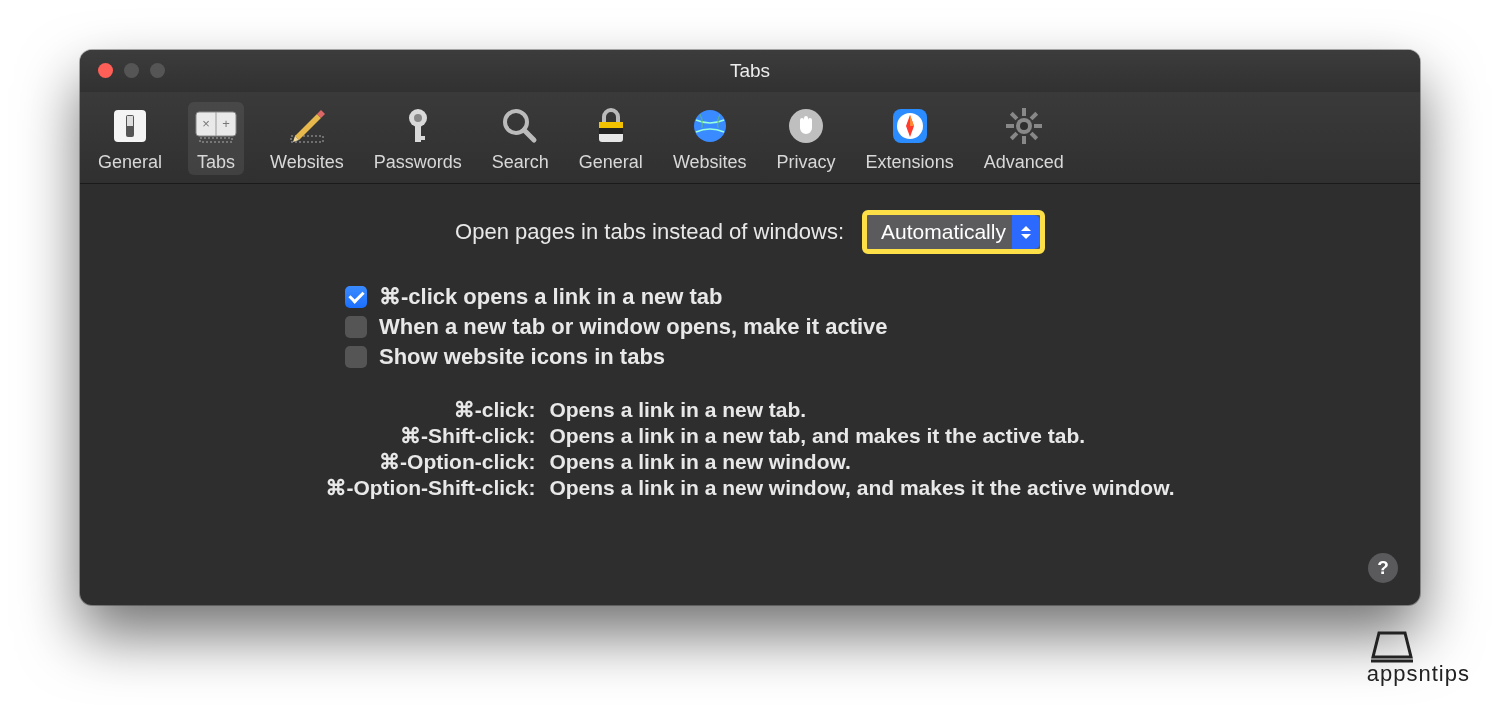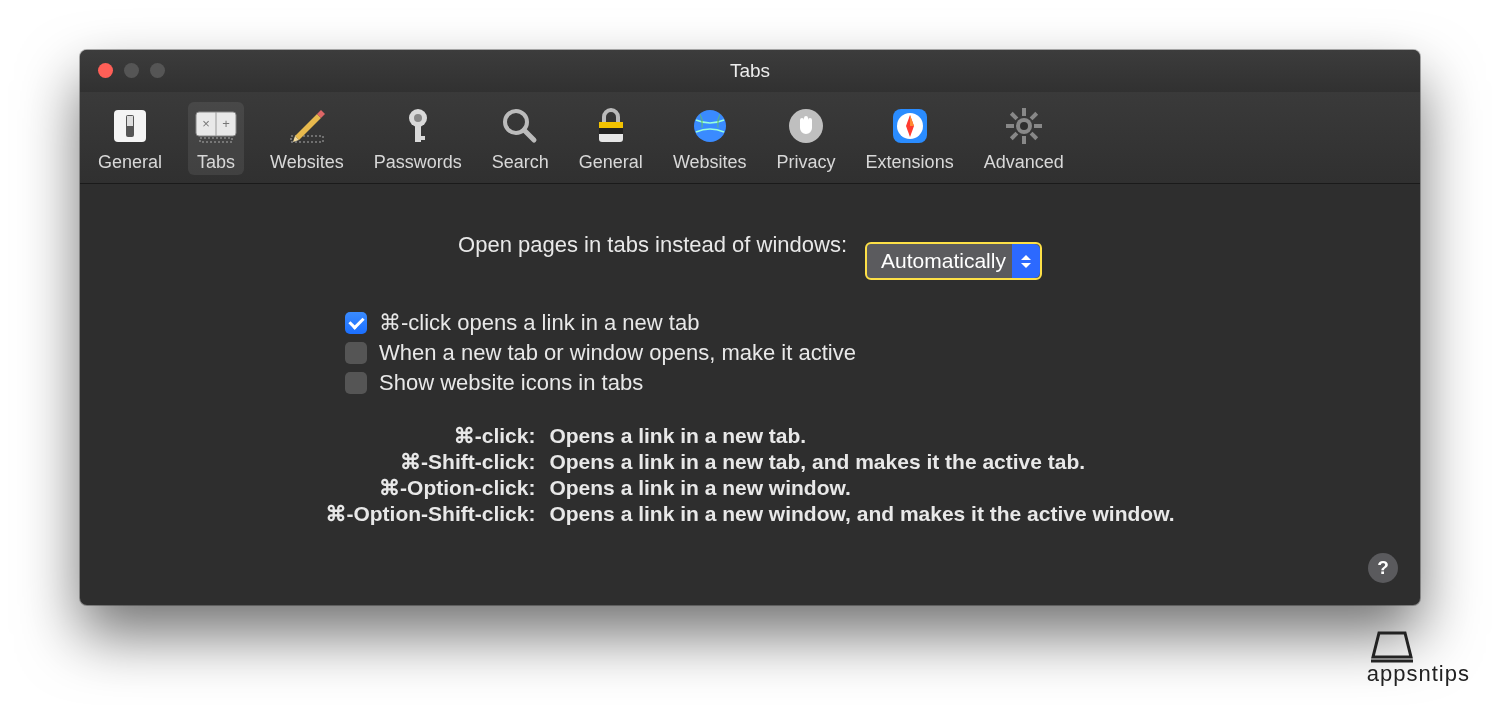--- a/index.html
+++ b/index.html
@@ -1,40 +1,40 @@
 <!DOCTYPE html>
 <html><head>
 <meta charset="utf-8">
 <style>
   html,body{margin:0;padding:0;width:1500px;height:705px;font-family:-apple-system,Helvetica,Arial,sans-serif;background:#fff;}
   .stage{position:relative;width:1500px;height:705px;}
-  .window{position:absolute;left:80px;top:50px;width:1340px;height:555px;background:#2e2e2e;border-radius:7px;box-shadow:0 30px 60px rgba(0,0,0,.55),0 0 0 1px rgba(0,0,0,.3);overflow:hidden;}
+  .window{position:absolute;left:80px;top:50px;width:1340px;height:555px;background:#2e2e2e;border-radius:12px;box-shadow:0 30px 60px rgba(0,0,0,.55),0 0 0 1px rgba(0,0,0,.3);overflow:hidden;}
   
   .titlebar{height:42px;background:linear-gradient(#3c3c3c,#313131);display:flex;align-items:center;position:relative;}
   .traffic{position:absolute;left:18px;top:13px;display:flex;gap:11px;}
   .dot{width:15px;height:15px;border-radius:50%;}
   .dot.red{background:#ff5f57;}
   .dot.grey{background:#555;}
   .title{position:absolute;left:0;right:0;text-align:center;color:#ececec;font-size:19px;font-weight:500;}
   
   .toolbar{display:flex;gap:22px;padding:10px 14px 8px;border-bottom:1px solid #1a1a1a;background:linear-gradient(#3a3a3a,#303030);}
   .tb-item{display:flex;flex-direction:column;align-items:center;gap:4px;color:#d8d8d8;font-size:18px;cursor:default;user-select:none;padding:2px 4px;}
   .tb-ico{width:48px;height:44px;display:flex;align-items:center;justify-content:center;}
   .tb-item.selected{background:rgba(255,255,255,.08);border-radius:6px;padding:2px 4px;}
   svg{display:block;}
   
   .body{padding:26px 40px 30px;color:#e8e8e8;font-size:22px;}
   .row1{display:flex;justify-content:center;align-items:center;gap:18px;margin-bottom:30px;}
-  .select{background:linear-gradient(#4a6cd4,#2a54d0);background:#5d5d60;border:2px solid #fde047;border-radius:6px;height:34px;display:flex;align-items:center;padding:0 34px 0 14px;position:relative;font-size:21px;color:#fff;background:linear-gradient(#6a6a6d,#5a5a5d);margin-top:32px;}
+  .select{background:linear-gradient(#4a6cd4,#2a54d0);background:#5d5d60;border:5px solid #fde047;border-radius:6px;height:34px;display:flex;align-items:center;padding:0 34px 0 14px;position:relative;font-size:21px;color:#fff;background:linear-gradient(#6a6a6d,#5a5a5d);}
   .select{background:#5b5b5e;}
   .select .arrows{position:absolute;right:0;top:0;width:28px;height:100%;background:#2c69ff;border-radius:0 6px 6px 0;display:flex;flex-direction:column;align-items:center;justify-content:center;gap:0;}
   .select .arrows:before,.select .arrows:after{content:"";width:0;height:0;border-left:5px solid transparent;border-right:5px solid transparent;}
   .select .arrows:before{border-bottom:5px solid #fff;margin-bottom:3px;}
   .select .arrows:after{border-top:5px solid #fff;}
-  .checks{max-width:900px;margin:0 auto 28px;padding-left:90px;}
+  .checks{max-width:900px;margin:0 auto 28px;padding-left:90px;font-weight:bold;}
   .check-row{display:flex;align-items:center;gap:12px;margin:4px 0;font-size:22px;}
   .cb{width:22px;height:22px;border-radius:5px;flex-shrink:0;display:flex;align-items:center;justify-content:center;}
   .cb.on{background:linear-gradient(#3a8bff,#1b6fff);}
   .cb.off{background:#555;}
   .cb.on:after{content:"";width:6px;height:11px;border:solid #fff;border-width:0 3px 3px 0;transform:rotate(45deg) translate(-1px,-1px);}
   .hints{display:grid;grid-template-columns:auto auto;column-gap:14px;row-gap:2px;justify-content:center;font-size:21px;font-weight:bold;}
   .hints .k{text-align:right;color:#e8e8e8;}
   .hints .v{text-align:left;color:#e8e8e8;}
   .help{position:absolute;right:22px;bottom:22px;width:30px;height:30px;border-radius:50%;background:#5a5a5d;color:#fff;display:flex;align-items:center;justify-content:center;font-size:19px;font-weight:600;}
   

